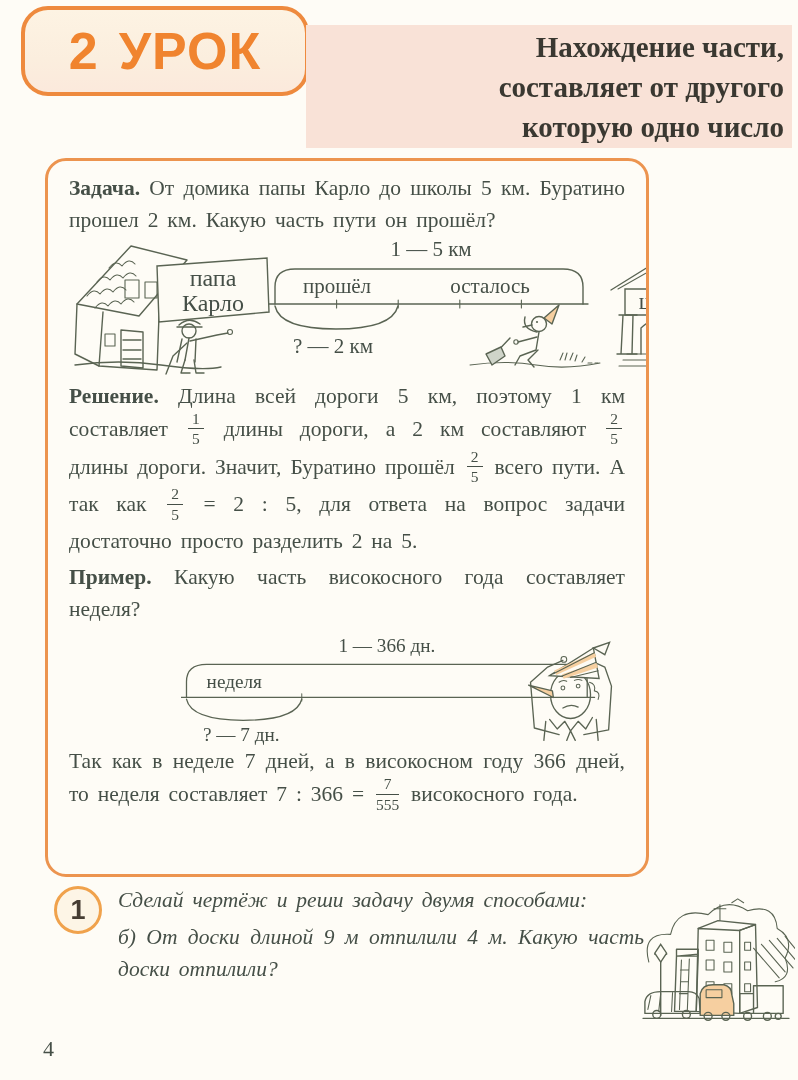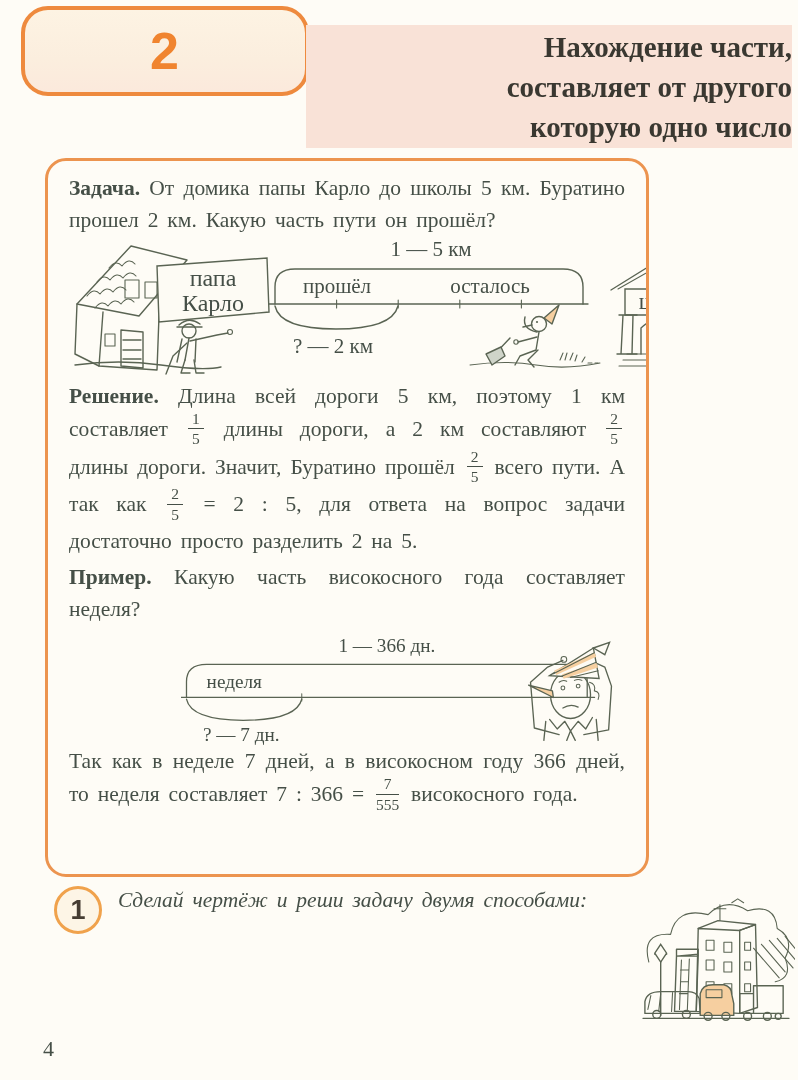--- a/index.html
+++ b/index.html
@@ -14,21 +14,21 @@
     border:4px solid #ee8a3e;border-radius:27px;
     background:linear-gradient(180deg,#fdf3e3 0%,#fbeede 60%,#fbe9dc 100%);
     display:flex;align-items:center;justify-content:center;gap:20px;
     font-family:"Liberation Sans","DejaVu Sans",sans-serif;font-weight:bold;
     font-size:52px;color:#f0842f;letter-spacing:1px;
   }
   .title-block{
     position:absolute;left:306px;top:25px;width:486px;height:123px;
     background:#f9e2d7;
     display:flex;flex-direction:column;justify-content:center;align-items:flex-end;
-    box-sizing:border-box;
+    padding-right:8px;box-sizing:border-box;
     font-weight:bold;font-size:29px;line-height:40px;color:#3a3831;
   }
   
   .theory-box{
     position:absolute;left:45px;top:158px;width:604px;height:719px;
     border:3px solid #ec944f;border-radius:21px;box-sizing:border-box;
     padding:11px 21px 0 21px;overflow:hidden;
   }
   p.body{
     margin:0 0 4px;font-size:21.5px;line-height:32px;
@@ -67,20 +67,21 @@
   
   .page-number{position:absolute;left:43px;top:1036px;font-size:22px;color:#454f47;}
 </style>
 </head>
 <body>
 
 <div class="page">
 
   <div class="lesson-badge">
     <span>2</span>
+    <span>УРОК</span>
   </div>
 
   <div class="title-block">
     <div>Нахождение части,</div>
     <div>составляет от другого</div>
     <div>которую одно число</div>
   </div>
 
   <div class="theory-box">
 
@@ -199,20 +200,21 @@
 
     <p class="body">Так как в неделе 7 дней, а в високосном году 366 дней, то неделя составляет 7 : 366 = <span class="frac"><span class="num">7</span><span class="den">555</span></span> високосного года.</p>
   </div>
 
   <div class="exercise">
     <div class="ex-badge">
       <span>1</span>
     </div>
     <div class="ex-text">
       <p>Сделай чертёж и реши задачу двумя способами:</p>
+      <p>б) От доски длиной 9&nbsp;м отпилили 4&nbsp;м. Какую часть доски отпилили?</p>
     </div>
 
     <svg class="ex-illo" width="158" height="152" viewBox="0 0 160 152">
       <path class="ln thin" d="M12,72 Q4,42 34,44 Q40,16 72,24 Q90,6 112,20 Q140,12 142,38 Q160,48 150,68 Q158,88 140,92"></path>
       <path class="ln" d="M62,38 L60,122 L104,124 L104,40 Z"></path>
       <path class="ln" d="M62,38 L82,30 L120,34 L104,40"></path>
       <path class="ln" d="M104,40 L120,34 L122,118 L104,124"></path>
       <path class="ln thin" d="M70,50 h8 v10 h-8 Z M88,52 h8 v10 h-8 Z M70,70 h8 v10 h-8 Z M88,72 h8 v10 h-8 Z M70,92 h8 v10 h-8 Z M88,94 h8 v10 h-8 Z"></path>
       <path class="ln thin" d="M109,52 h6 v8 h-6 Z M109,72 h6 v8 h-6 Z M109,94 h6 v8 h-6 Z"></path>
       <path class="ln thin" d="M84,30 L84,14 M78,18 h12 M96,12 l6,-4 l6,4"></path>

